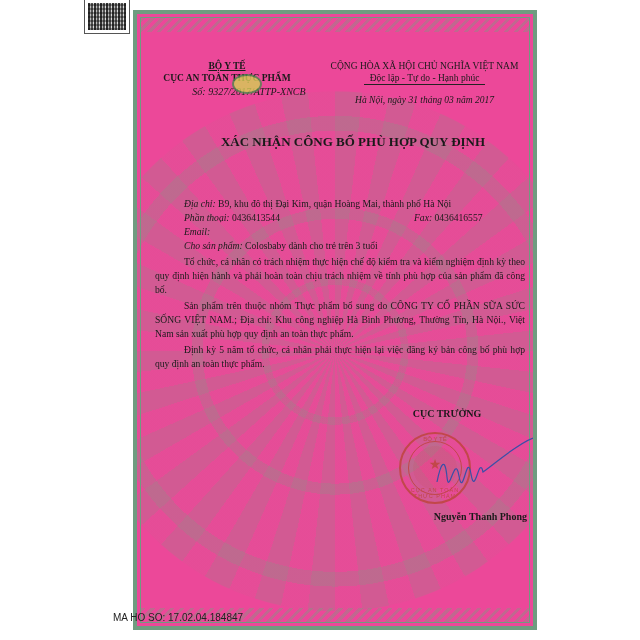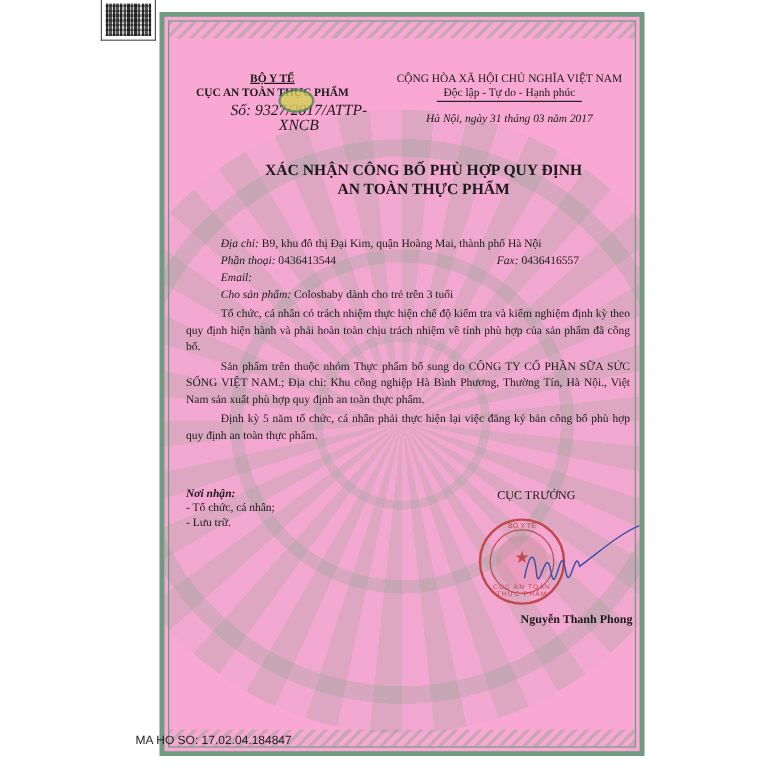--- a/index.html
+++ b/index.html
@@ -18,21 +18,21 @@
       width: 100%; height: 100%;
       background:
         repeating-linear-gradient(90deg, #333 0 2px, #bbb 2px 3px, #555 3px 5px, #ddd 5px 6px),
         repeating-linear-gradient(0deg, rgba(0,0,0,0.35) 0 2px, rgba(255,255,255,0.4) 2px 4px);
       background-blend-mode: multiply;
     }
     .frame {
       position: absolute; left: 133px; top: 10px; width: 404px; height: 620px;
       box-sizing: border-box;
       border: 4px solid #6f9c80;
-      background: #f9a8d4;
+      background: #ec4899;
       overflow: hidden;
     }
     .frame-inner {
       position: absolute; inset: 3px;
       border: 1px solid #6f9c80;
     }
     .watermark {
       position: absolute; left: 50%; top: 50%; width: 520px; height: 520px;
       transform: translate(-50%, -44%);
       border-radius: 50%;
@@ -43,21 +43,21 @@
     }
     .border-band {
       position: absolute; left: 4px; right: 4px; top: 4px; height: 14px;
       background: repeating-linear-gradient(135deg, rgba(110,165,125,0.35) 0 3px, rgba(255,255,255,0) 3px 7px);
     }
     .border-band.bottom { top: auto; bottom: 4px; }
     .content { position: absolute; inset: 0; }
     .abs { position: absolute; }
     .hdr-left { left: 0; top: 46px; width: 180px; text-align: center; font-size: 9.5px; line-height: 12px; }
     .hdr-left .b { font-weight: bold; }
-    .hdr-left .so { font-style: italic; font-size: 13px; margin-top: 2px; margin-left: 44px; }
+    .hdr-left .so { font-style: italic; font-size: 10px; margin-top: 2px; margin-left: 44px; }
     .hdr-left .ministry { text-decoration: underline; }
     .hdr-right { left: 175px; top: 46px; width: 225px; text-align: center; font-size: 9.5px; line-height: 12px; }
     .hdr-right .b { font-weight: normal; }
     .hdr-right .motto { display: inline-block; border-bottom: 1px solid #222; padding: 0 6px; }
     .hdr-right .date { font-style: italic; margin-top: 9px; }
     .logo {
       position: absolute; left: 95px; top: 60px; width: 26px; height: 16px;
       border-radius: 50%; background: #d6cf55; border: 2px solid #4f8a4d;
       opacity: 0.8;
     }
@@ -65,21 +65,21 @@
     .body { left: 18px; width: 370px; top: 183px; font-size: 9.6px; line-height: 14px; }
     .body p { margin: 0; }
     .ind { padding-left: 29px; }
     .lbl { font-style: italic; }
     .row { display: flex; }
     .row .c1 { width: 230px; }
     .para { text-indent: 29px; margin-top: 2px !important; text-align: justify; }
     .recv { left: 18px; top: 392px; font-size: 9.6px; line-height: 12px; }
     .recv .h { font-weight: bold; font-style: italic; }
     .sign { left: 230px; top: 394px; width: 160px; text-align: center; font-size: 10px; }
-    .sign .role { font-weight: normal; }
+    .sign .role { font-weight: bold; }
     .stamp {
       position: absolute; left: 262px; top: 418px; width: 72px; height: 72px;
       border-radius: 50%; border: 2px solid #c2474a; box-sizing: border-box;
       background: radial-gradient(circle, rgba(200,70,70,0.12) 0 45%, rgba(255,255,255,0) 46%);
     }
     .stamp-ring { position: absolute; inset: 7px; border: 1px solid #c2474a; border-radius: 50%; }
     .stamp-star { position: absolute; left: 0; right: 0; top: 22px; text-align: center; color: #c2474a; font-size: 14px; }
     .stamp-top { position: absolute; left: 0; right: 0; top: 2px; text-align: center; color: #c2474a; font-size: 6px; font-family: "Liberation Sans", sans-serif; }
     .stamp-bot { position: absolute; left: 0; right: 0; bottom: 3px; text-align: center; color: #c2474a; font-size: 5.5px; font-family: "Liberation Sans", sans-serif; letter-spacing: 1px; }
     .signature { position: absolute; left: 290px; top: 418px; }
@@ -114,41 +114,35 @@
     <div class="logo"></div>
 
     <div class="abs hdr-right">
       <div class="b">CỘNG HÒA XÃ HỘI CHỦ NGHĨA VIỆT NAM</div>
       <div><span class="motto">Độc lập - Tự do - Hạnh phúc</span></div>
       <div class="date">Hà Nội, ngày 31 tháng 03 năm 2017</div>
     </div>
 
     <div class="abs title">
       <div>XÁC NHẬN CÔNG BỐ PHÙ HỢP QUY ĐỊNH</div>
-      <div>AN TOÀN THỰC PHẨM</div>
     </div>
 
     <div class="abs body">
       <p class="ind"><span class="lbl">Địa chỉ:</span><span> B9, khu đô thị Đại Kim, quận Hoàng Mai, thành phố Hà Nội</span></p>
       <p class="ind row">
         <span class="c1"><span class="lbl">Phần thoại:</span><span> 0436413544</span></span>
         <span><span class="lbl">Fax:</span><span> 0436416557</span></span>
       </p>
       <p class="ind"><span class="lbl">Email:</span><span></span></p>
       <p class="ind"><span class="lbl">Cho sản phẩm:</span><span> Colosbaby dành cho trẻ trên 3 tuổi</span></p>
       <p class="para">Tổ chức, cá nhân có trách nhiệm thực hiện chế độ kiểm tra và kiểm nghiệm định kỳ theo quy định hiện hành và phải hoàn toàn chịu trách nhiệm về tính phù hợp của sản phẩm đã công bố.</p>
       <p class="para">Sản phẩm trên thuộc nhóm Thực phẩm bổ sung do CÔNG TY CỔ PHẦN SỮA SỨC SỐNG VIỆT NAM.; Địa chỉ: Khu công nghiệp Hà Bình Phương, Thường Tín, Hà Nội., Việt Nam sản xuất phù hợp quy định an toàn thực phẩm.</p>
       <p class="para">Định kỳ 5 năm tổ chức, cá nhân phải thực hiện lại việc đăng ký bản công bố phù hợp quy định an toàn thực phẩm.</p>
     </div>
 
-    <div class="abs recv">
-      <div class="h">Nơi nhận:</div>
-      <div>- Tổ chức, cá nhân;</div>
-      <div>- Lưu trữ.</div>
-    </div>
 
     <div class="abs sign">
       <div class="role">CỤC TRƯỞNG</div>
     </div>
 
     <div class="stamp">
       <div class="stamp-ring"></div>
       <div class="stamp-top">BỘ Y TẾ</div>
       <div class="stamp-star">★</div>
       <div class="stamp-bot">CỤC AN TOÀN THỰC PHẨM</div>

